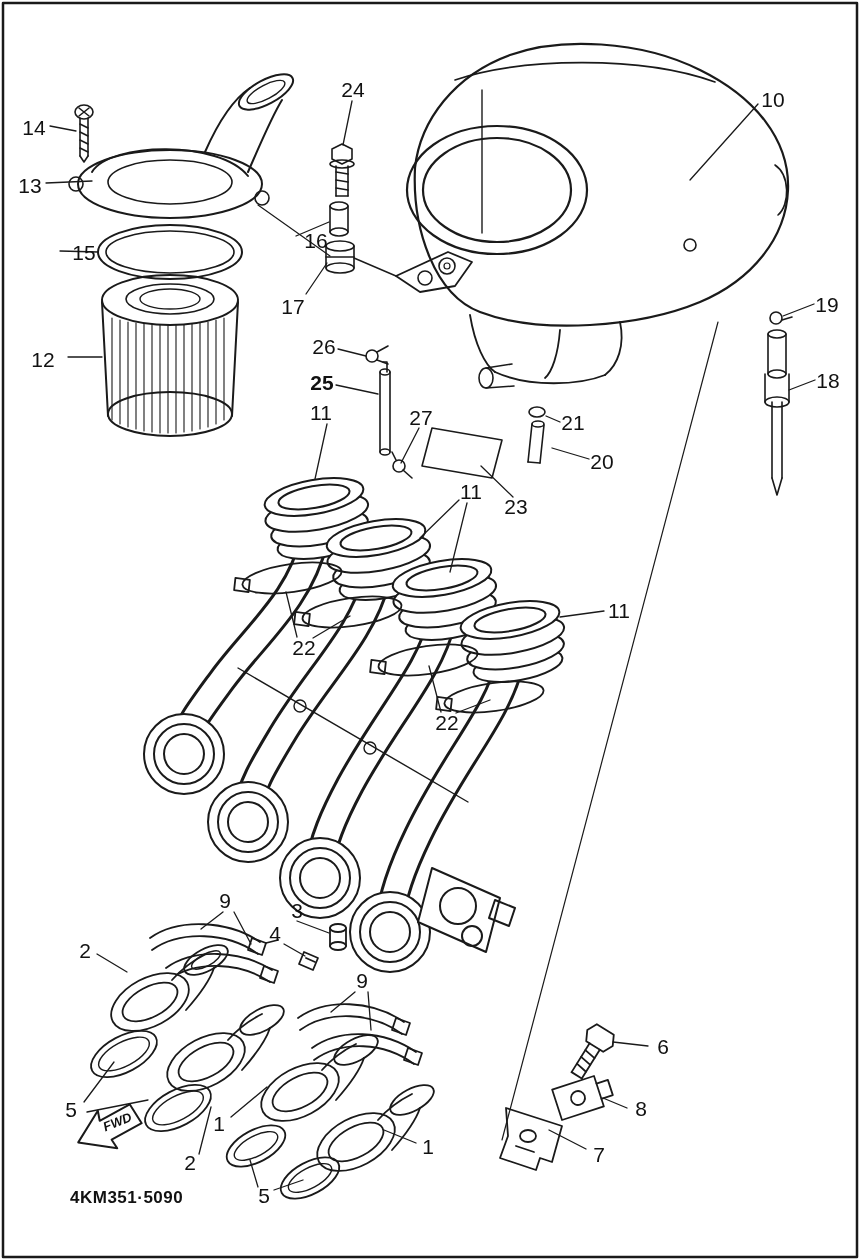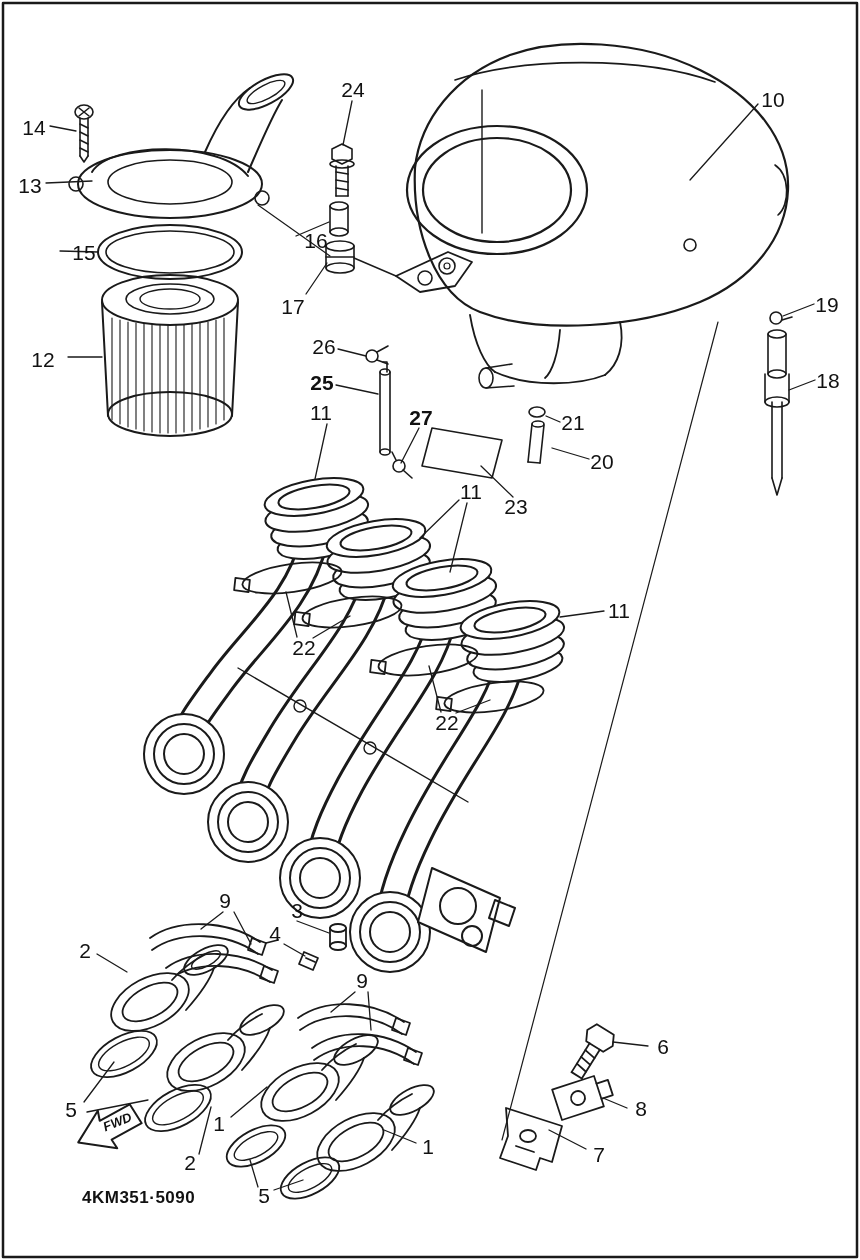--- a/index.html
+++ b/index.html
@@ -8,21 +8,21 @@
     font-family:"Liberation Sans",sans-serif;overflow:hidden;
   }
   .stage svg{position:absolute;left:0;top:0;}
   .callout-layer{position:absolute;left:0;top:0;width:100%;height:100%;pointer-events:none;}
   .callout{
     position:absolute;transform:translate(-50%,-50%);
     font-size:21px;font-weight:400;color:#111;letter-spacing:0;
     font-family:"Liberation Sans",sans-serif;
   }
   .part-code{
-    position:absolute;left:82px;top:1188px;
+    position:absolute;left:70px;top:1188px;
     font-size:17px;font-weight:600;color:#111;letter-spacing:0.5px;
     font-family:"Liberation Sans",sans-serif;
   }
 </style>
 </head>
 <body>
 
 <div class="stage">
 
 <svg width="860" height="1260" viewBox="0 0 860 1260">
@@ -401,21 +401,21 @@
       <span class="callout" style="left: 43px; top: 360px;">12</span>
       <span class="callout" style="left: 353px; top: 90px;">24</span>
       <span class="callout" style="left: 282px; top: 241px; margin-left: 34px;">16</span>
       <span class="callout" style="left: 293px; top: 307px;">17</span>
       <span class="callout" style="left: 773px; top: 100px;">10</span>
       <span class="callout" style="left: 827px; top: 305px;">19</span>
       <span class="callout" style="left: 828px; top: 381px; text-align: center;">18</span>
       <span class="callout" style="left: 324px; top: 347px;">26</span>
       <span class="callout" style="left: 322px; top: 383px; font-weight: bold;">25</span>
       <span class="callout" style="left: 321px; top: 413px;">11</span>
-      <span class="callout" style="left: 421px; top: 418px; font-weight: bold;">27</span>
+      <span class="callout" style="left: 421px; top: 418px;">27</span>
       <span class="callout" style="left: 573px; top: 423px;">21</span>
       <span class="callout" style="left: 602px; top: 462px;">20</span>
       <span class="callout" style="left: 471px; top: 492px;">11</span>
       <span class="callout" style="left: 516px; top: 507px;">23</span>
       <span class="callout" style="left: 619px; top: 611px;">11</span>
       <span class="callout" style="left: 304px; top: 648px;">22</span>
       <span class="callout" style="left: 447px; top: 723px;">22</span>
       <span class="callout" style="left: 225px; top: 901px;">9</span>
       <span class="callout" style="left: 297px; top: 911px;">3</span>
       <span class="callout" style="left: 275px; top: 934px;">4</span>

